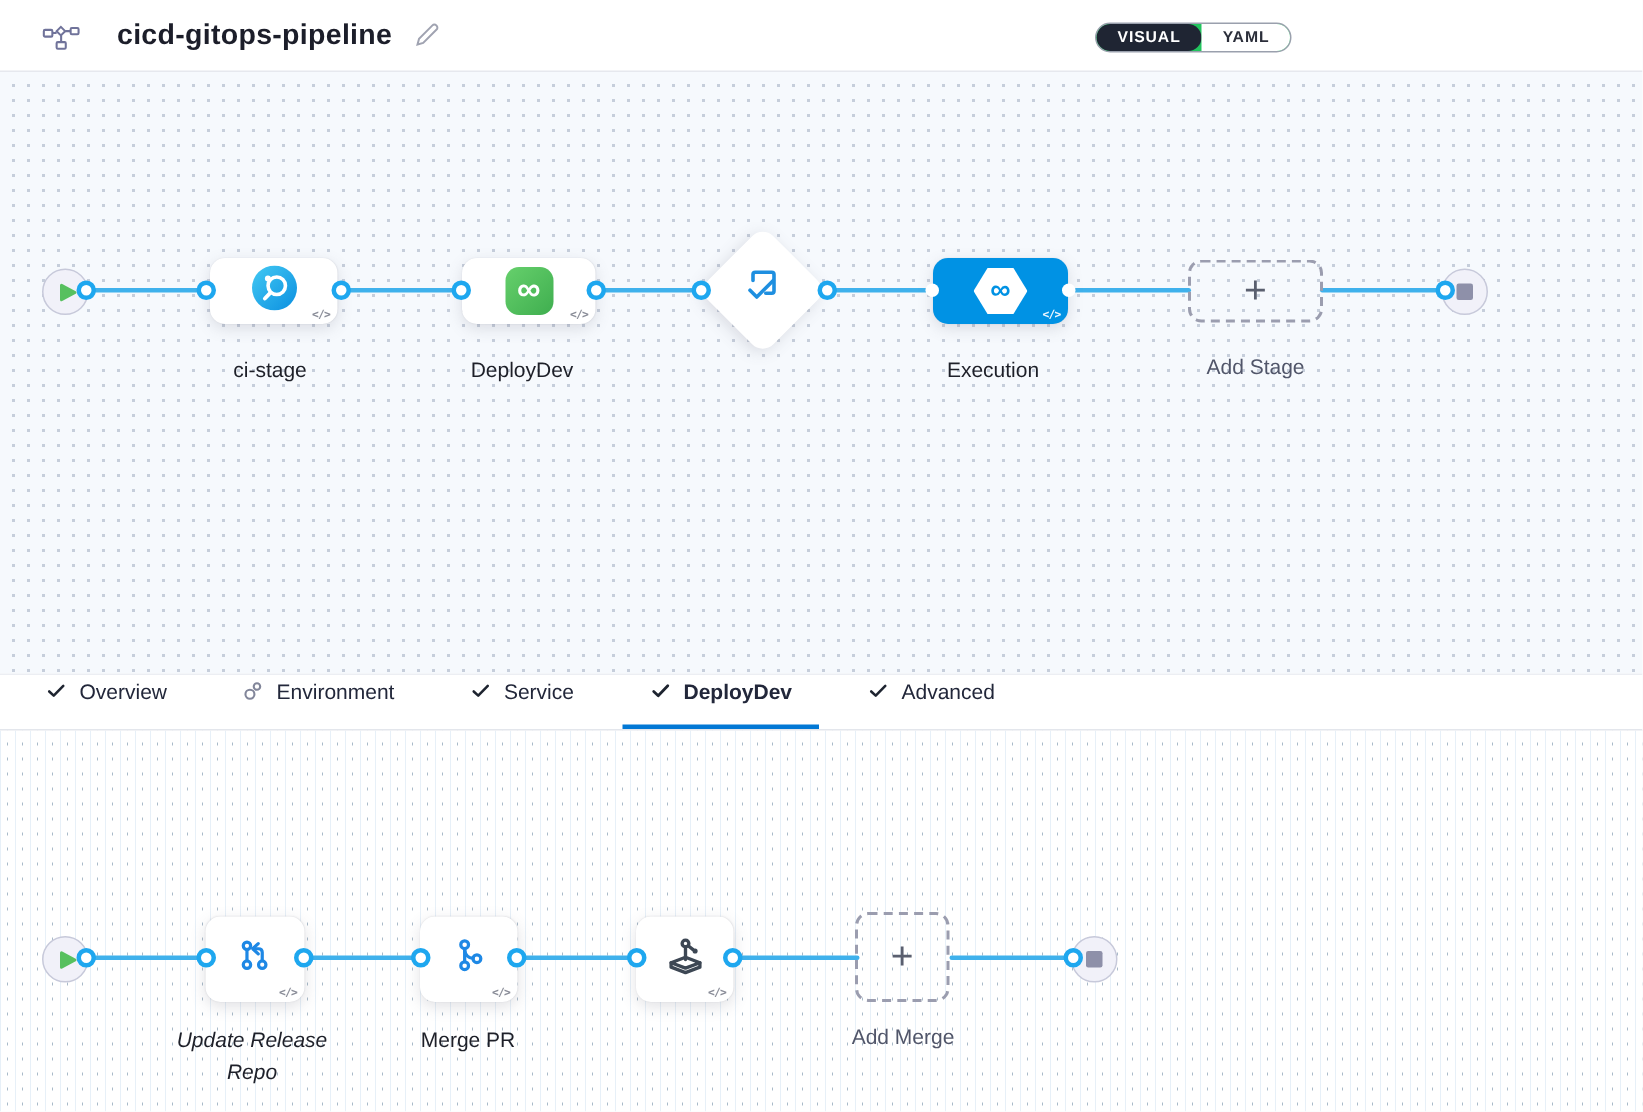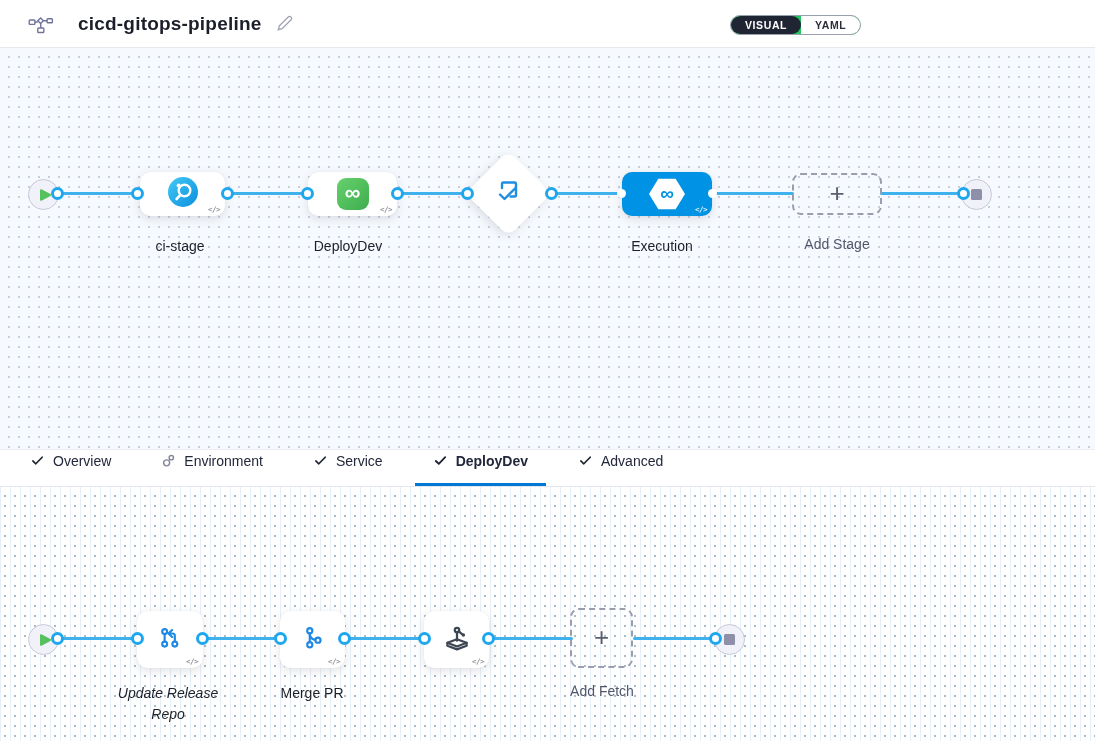--- a/index.html
+++ b/index.html
@@ -301,20 +301,20 @@
           <path d="M16.7 8.9 l3 2.4"></path>
           <circle cx="21" cy="12.2" r="1.6" fill="#3d4754" stroke="none"></circle>
         </svg>
       </span>
       <span class="code-badge">&lt;/&gt;</span>
     </div>
 
     <div class="add-node" style="left:570px;top:121px;width:63px;height:60px;">
       <span class="plus">+</span>
     </div>
-    <div class="node-label dim" style="left:542px;top:194px;width:120px;">Add Fetch</div>
+    <div class="node-label dim" style="left:542px;top:194px;width:120px;">Add Merge</div>
 
     <div class="endpoint" style="left:714px;top:137px;">
       <span class="stop-sq"></span>
     </div>
   </div>
 
 </div>
 
 </body></html>

